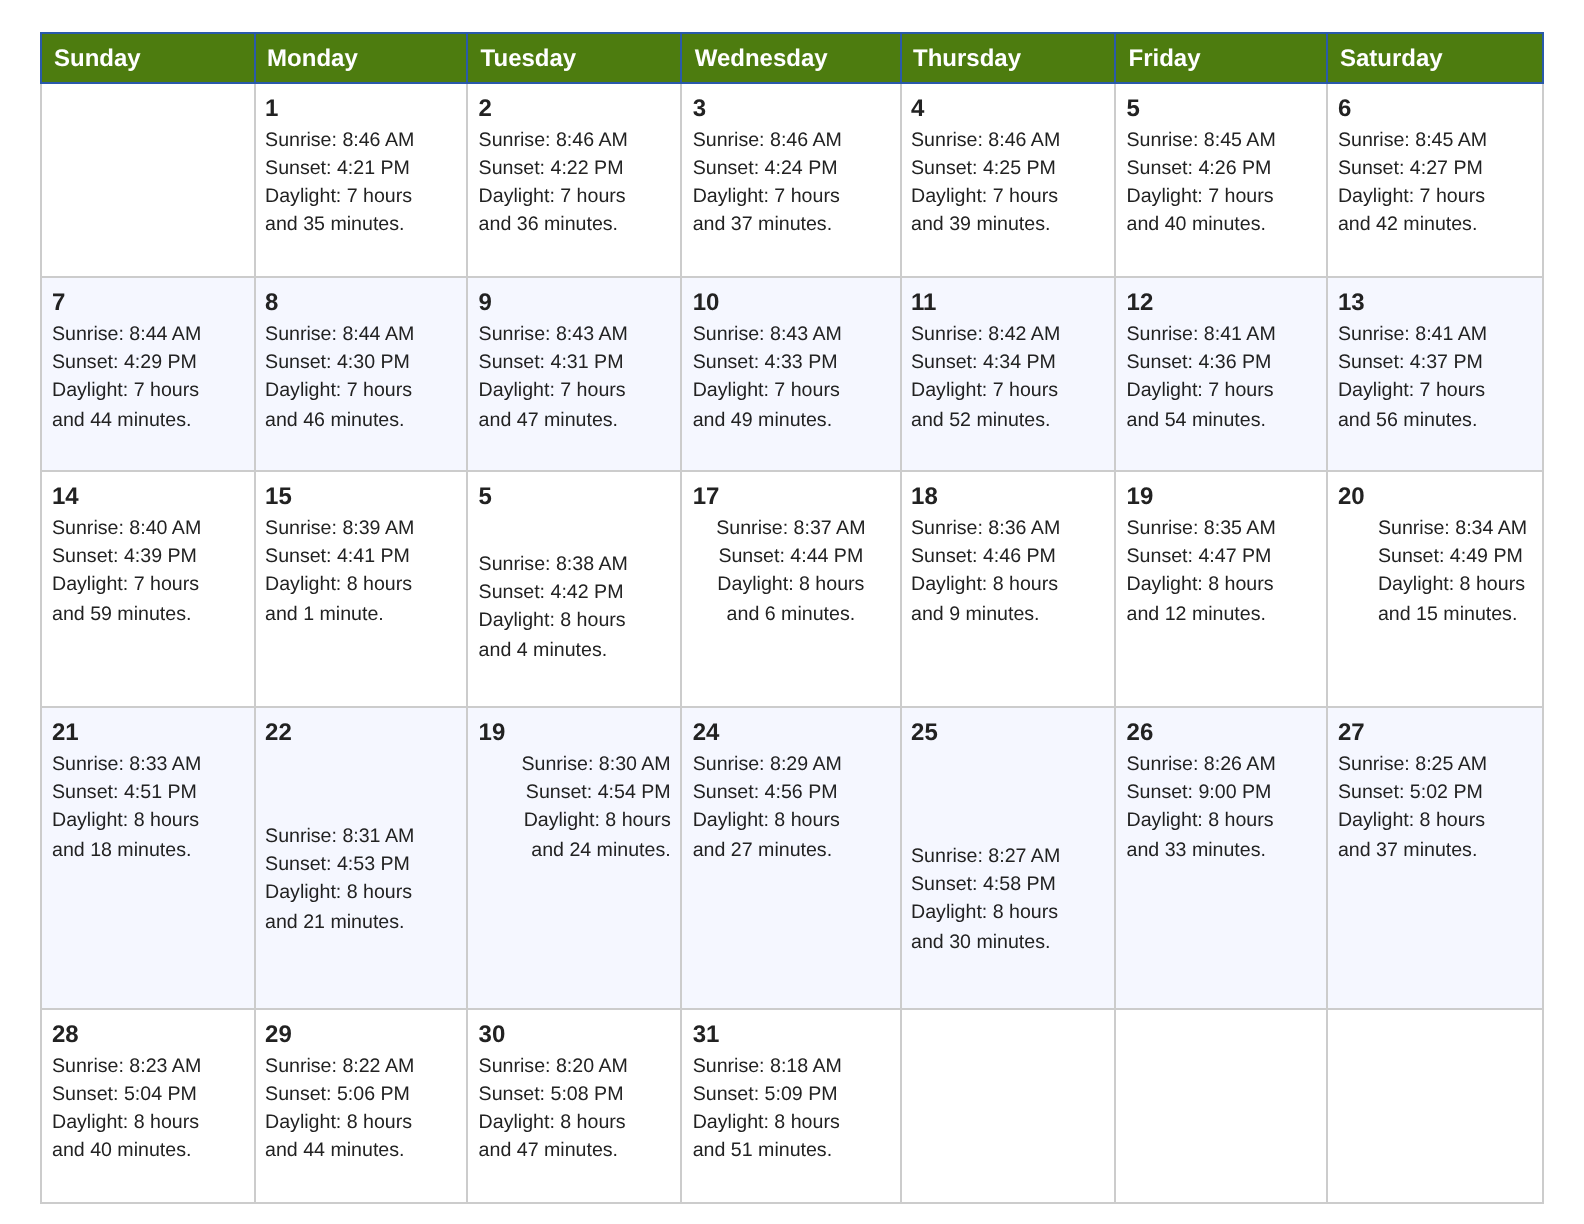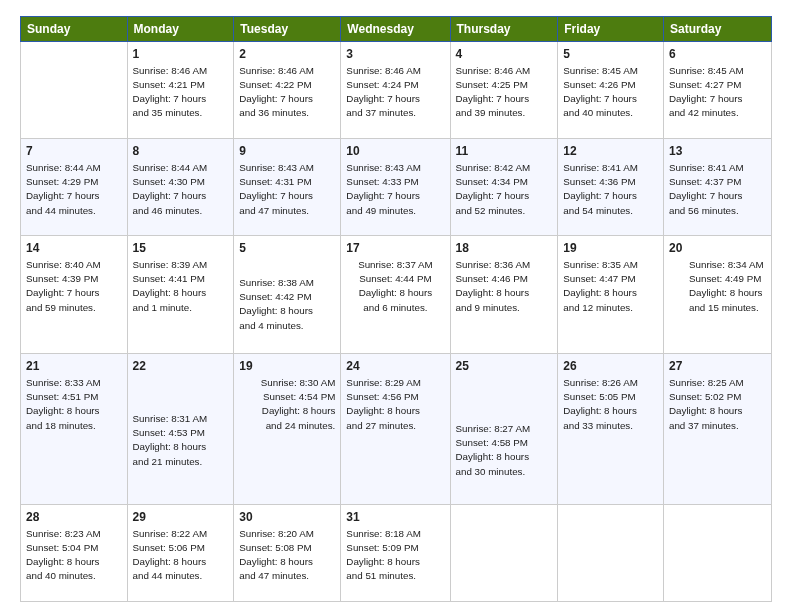--- a/index.html
+++ b/index.html
@@ -281,21 +281,21 @@
           <td>
             <span class="day-number">25</span>
             <div class="day-info" style="white-space: pre-line; margin-top: 47px;">Sunrise: 8:27 AM
 Sunset: 4:58 PM
 Daylight: 8 hours
 and 30 minutes.</div>
           </td>
           <td>
             <span class="day-number">26</span>
             <div class="day-info" style="white-space: pre-line;">Sunrise: 8:26 AM
-Sunset: 5:05 PM
+Sunset: 9:00 PM
 Daylight: 8 hours
 and 33 minutes.</div>
           </td>
           <td>
             <span class="day-number">27</span>
             <div class="day-info" style="white-space: pre-line;">Sunrise: 8:25 AM
 Sunset: 5:02 PM
 Daylight: 8 hours
 and 37 minutes.</div>
           </td>

